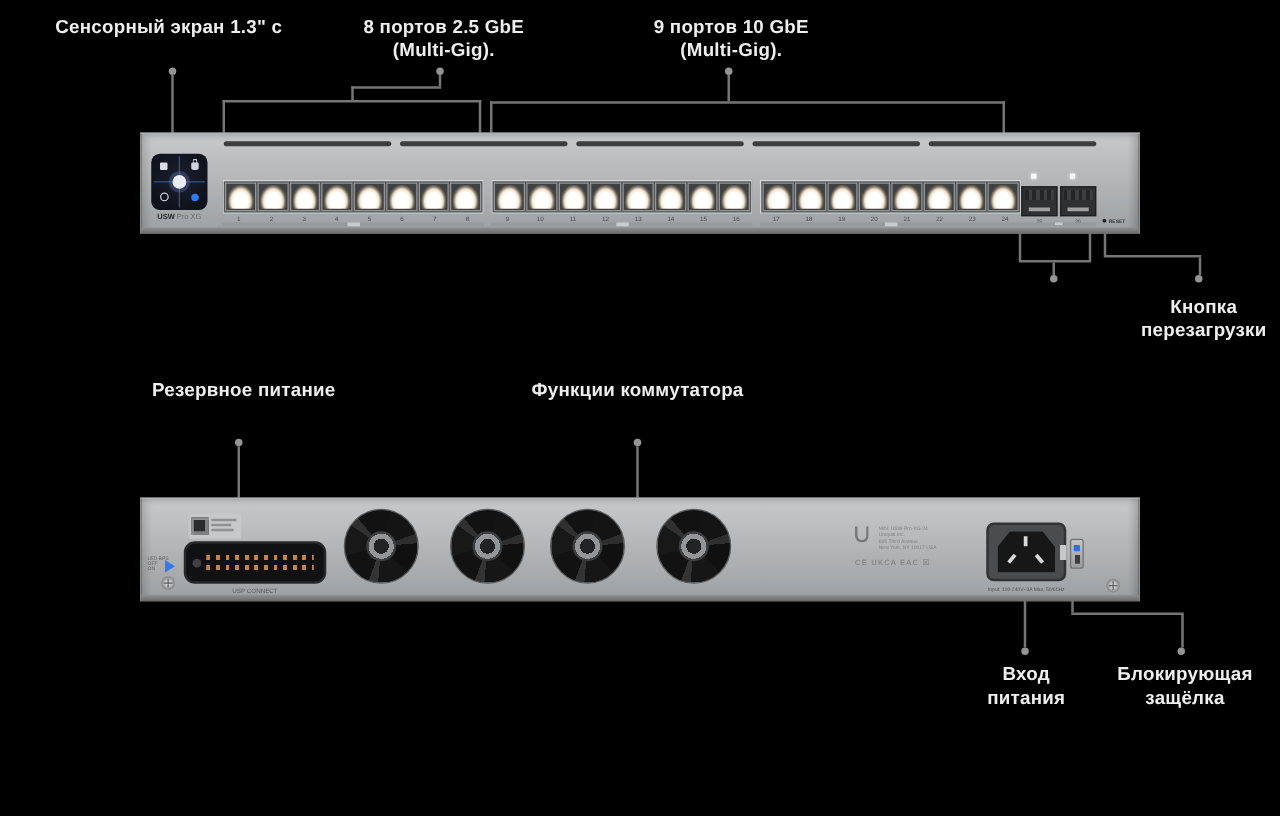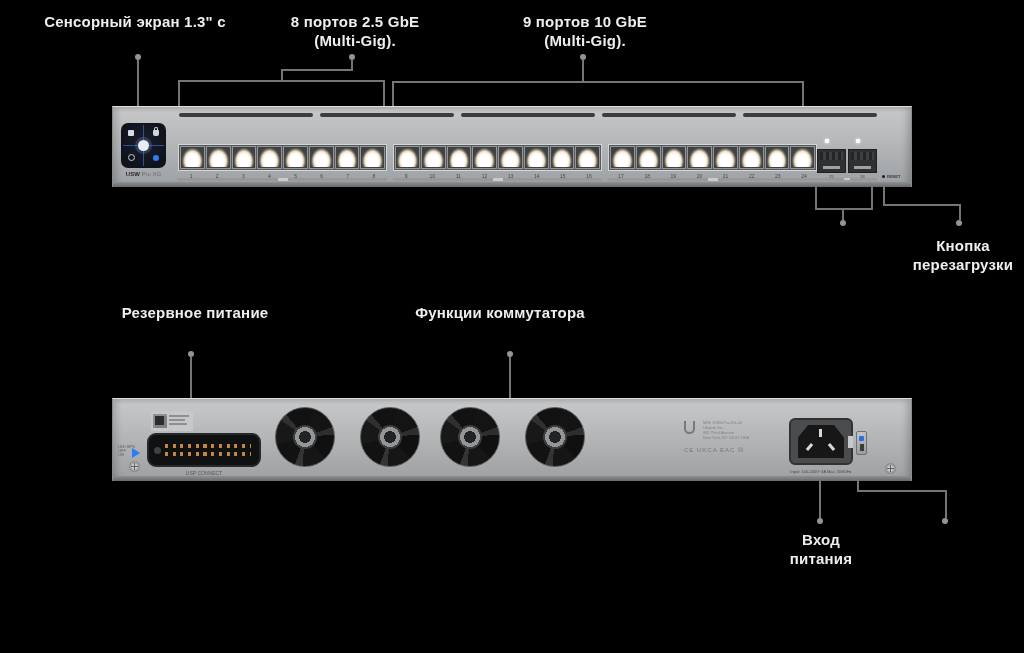--- a/index.html
+++ b/index.html
@@ -256,21 +256,21 @@
   <i class="dot" style="left:956px;top:220px"></i>
 
   <div class="callout" style="left:885px;top:236px;width:156px">
     <div>Кнопка</div>
     <div>перезагрузки</div>
   </div>
 
   <div class="callout" style="left:95px;top:303px;width:200px">
     <div>Резервное питание</div>
   </div>
-  <div class="callout" style="left:400px;top:303px;width:200px">
+  <div class="callout" style="left:410px;top:303px;width:200px">
     <div>Функции коммутатора</div>
   </div>
   <i class="dot" style="left:188px;top:351px"></i>
   <i class="ln" style="left:190px;top:357px;width:2px;height:41px"></i>
   <i class="dot" style="left:507px;top:351px"></i>
   <i class="ln" style="left:509px;top:357px;width:2px;height:41px"></i>
 
   <div class="chassis" style="top:398px;height:82px">
     <div class="ledlabel">
       <div>LED BPS</div>
@@ -342,14 +342,18 @@
   <i class="dot" style="left:817px;top:518px"></i>
   <i class="ln" style="left:857px;top:480px;width:2px;height:10px"></i>
   <i class="ln" style="left:857px;top:490px;width:90px;height:2px"></i>
   <i class="ln" style="left:945px;top:492px;width:2px;height:26px"></i>
   <i class="dot" style="left:942px;top:518px"></i>
 
   <div class="callout" style="left:761px;top:530px;width:120px">
     <div>Вход</div>
     <div>питания</div>
   </div>
+  <div class="callout" style="left:878px;top:530px;width:140px">
+    <div>Блокирующая</div>
+    <div>защёлка</div>
+  </div>
 
 </div>
 
 </body></html>

